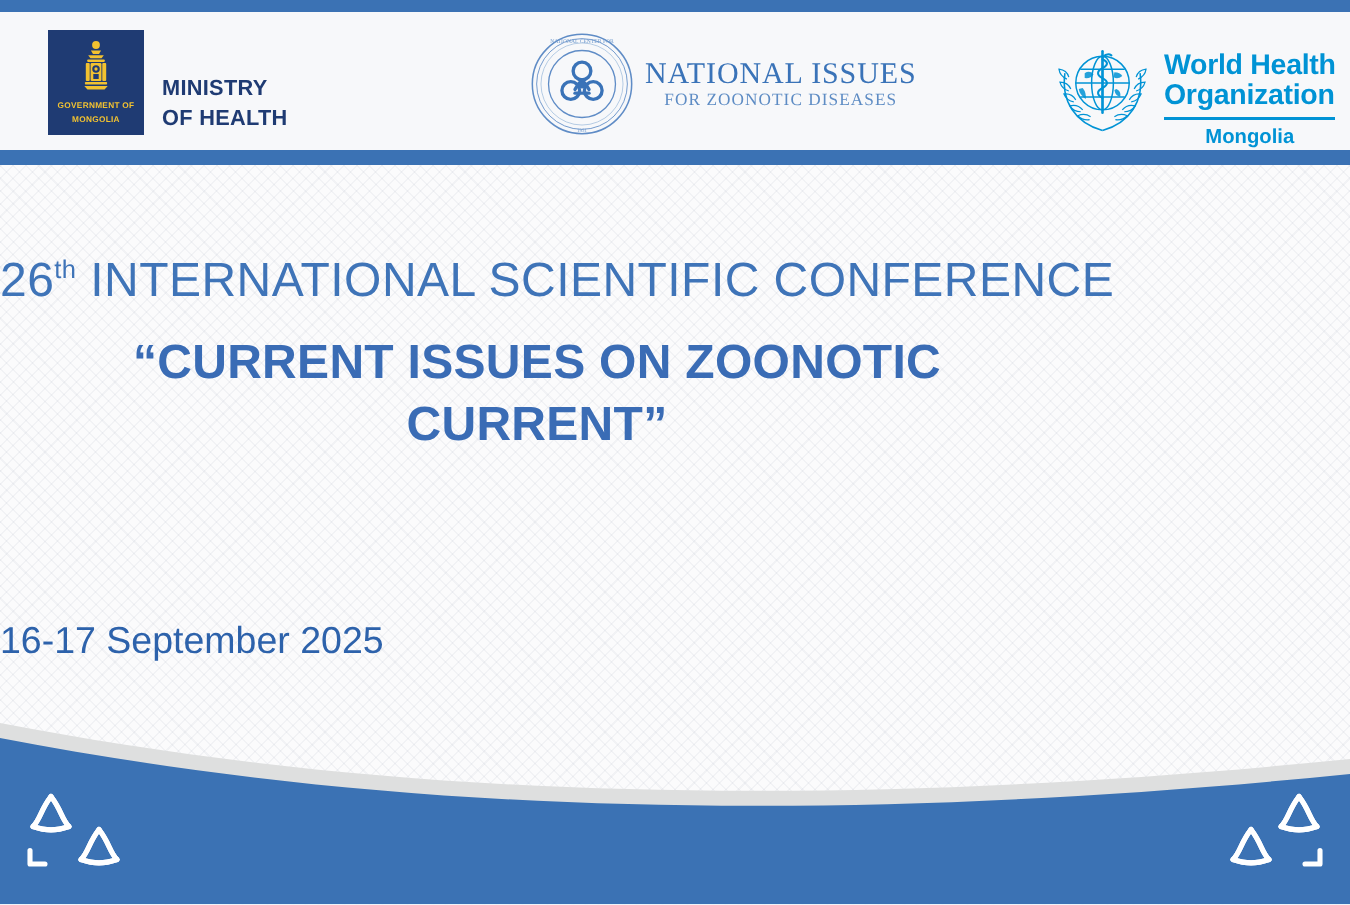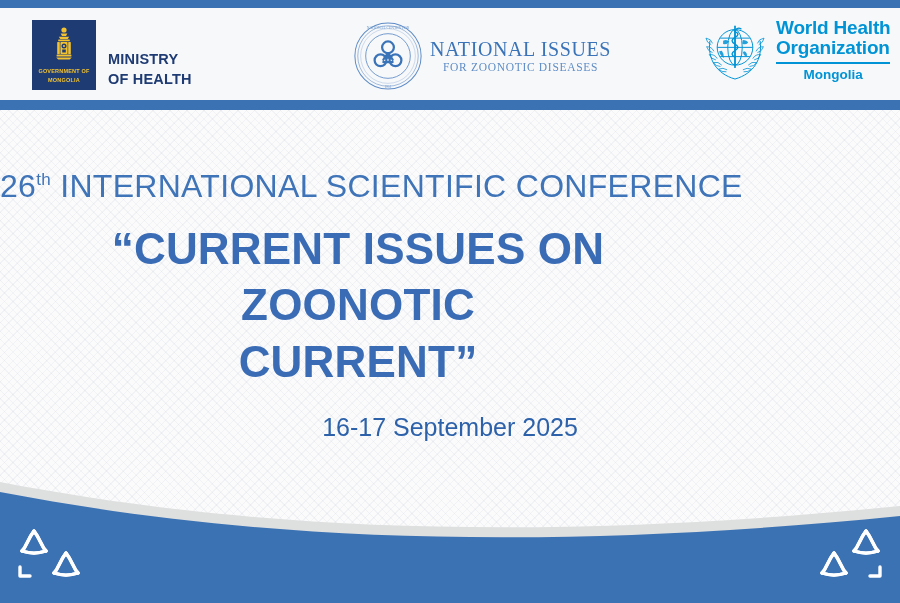--- a/index.html
+++ b/index.html
@@ -137,20 +137,21 @@
     gap: 8px;
   }
   .who-emblem { width: 66px; height: 64px; flex: none; }
   .who-words { line-height: 1; }
   .who-l1, .who-l2 {
     color: #0093d5;
     font-size: 19px;
     font-weight: bold;
     letter-spacing: -.2px;
     white-space: nowrap;
+    margin-top: 16px;
   }
   .who-l2 { margin-top: 1px; }
   .who-rule {
     height: 2px;
     background: #0093d5;
     margin: 5px 0 4px 0;
     width: 100%;
   }
   .who-country {
     color: #0093d5;
@@ -173,32 +174,32 @@
     white-space: nowrap;
   }
   .conf-line sup {
     font-size: 17px;
     vertical-align: super;
     line-height: 0;
   }
   .theme {
     margin-top: 16px;
     color: #3a6cb5;
-    font-size: 44px;
+    font-size: 32px;
     font-weight: bold;
     line-height: 1.28;
     letter-spacing: .2px;
   }
 
   
   .when-where {
     position: absolute;
     left: 0; top: 410px;
     width: 900px;
-    text-align: center;
+    text-align: left;
     color: #2d62ab;
     font-size: 25px;
     line-height: 1.36;
   }
 
   
   .wave {
     position: absolute;
     left: 0; bottom: 0;
     width: 900px; height: 145px;

